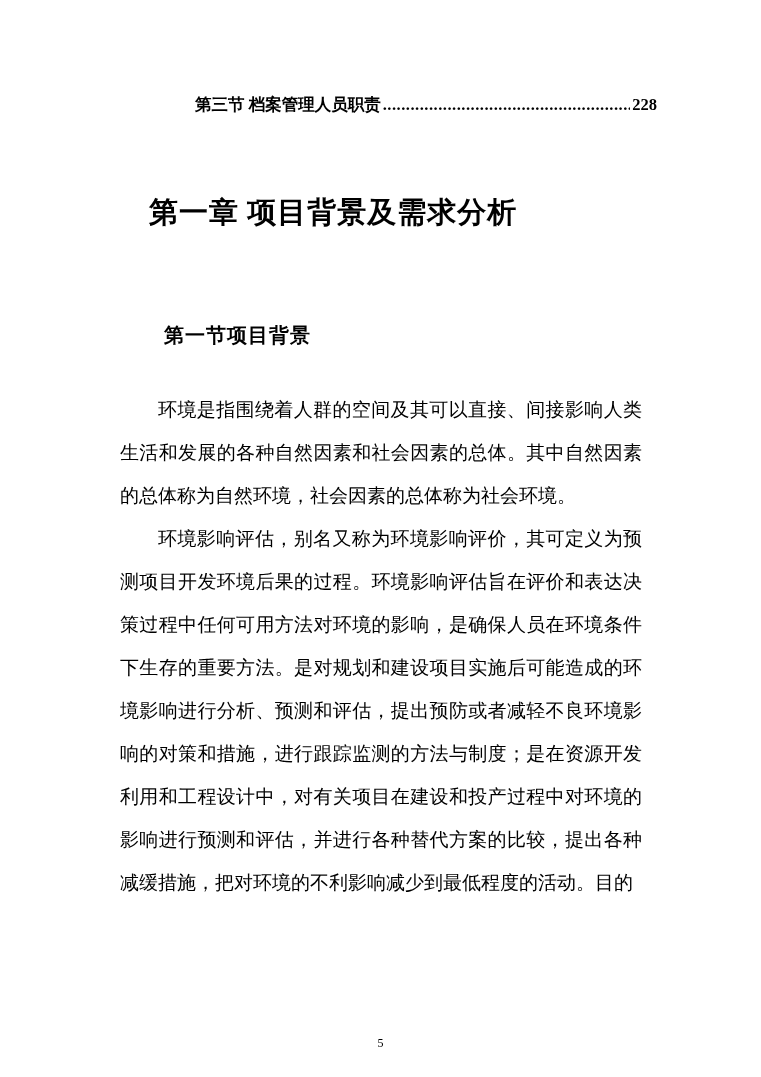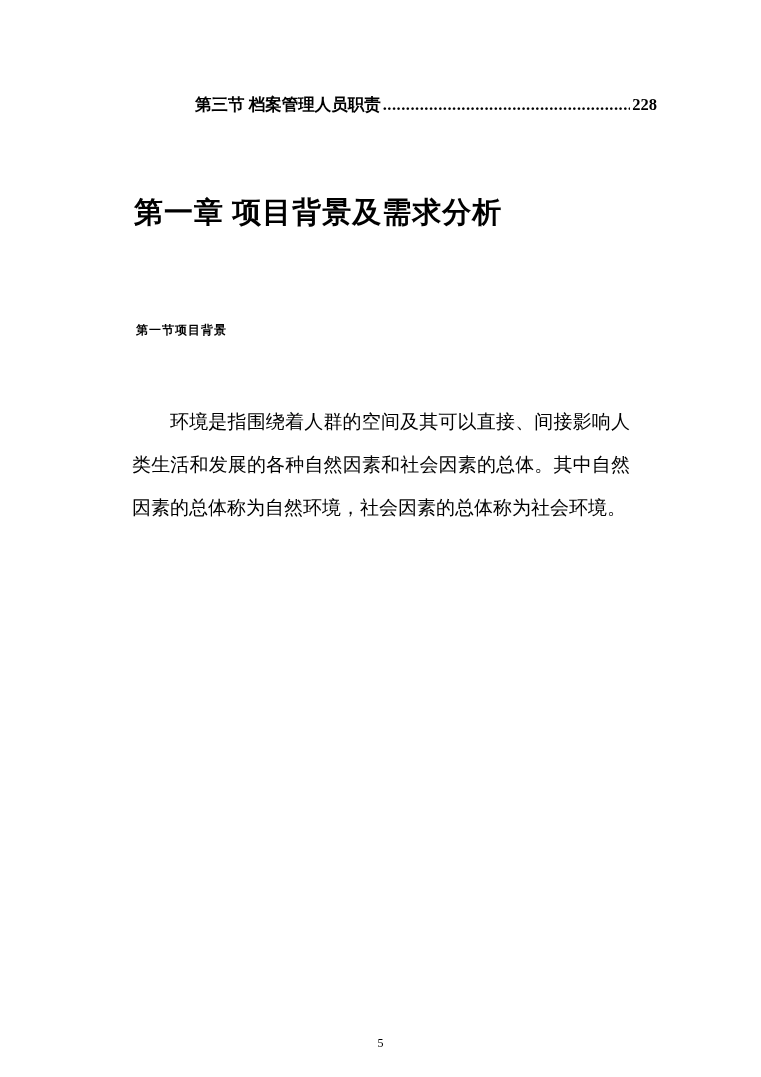--- a/index.html
+++ b/index.html
@@ -43,47 +43,47 @@
       font-weight: bold;
       letter-spacing: 0.5px;
       margin: 0 2px;
     }
     .toc-page {
       flex: 0 0 auto;
     }
     .chapter-title {
       position: absolute;
       top: 193px;
-      left: 134px;
+      left: 149px;
       font-size: 29px;
       font-weight: bold;
       letter-spacing: 1px;
       white-space: nowrap;
       text-align: center;
     }
     .section-title {
       position: absolute;
       top: 322px;
-      left: 136px;
-      font-size: 12px;
+      left: 164px;
+      font-size: 20px;
       font-weight: bold;
       letter-spacing: 1px;
       white-space: nowrap;
     }
     .body-text {
       position: absolute;
       top: 388px;
       left: 120px;
       width: 522px;
       font-size: 19px;
       line-height: 43px;
       text-align: justify;
     }
     .body-text p {
-      margin: 12px;
+      margin: 0;
       padding: 0;
       text-indent: 2em;
       word-break: break-all;
     }
     .footer-page-number {
       position: absolute;
       top: 1036px;
       left: 0;
       width: 100%;
       text-align: center;
@@ -100,17 +100,18 @@
     <span class="toc-dots">..........................................................................</span>
     <span class="toc-page">228</span>
   </div>
 
   <h1 class="chapter-title" style="margin:0;">第一章 项目背景及需求分析</h1>
 
   <h2 class="section-title" style="margin:0;">第一节项目背景</h2>
 
   <div class="body-text">
     <p>环境是指围绕着人群的空间及其可以直接、间接影响人类生活和发展的各种自然因素和社会因素的总体。其中自然因素的总体称为自然环境，社会因素的总体称为社会环境。</p>
+    <p>环境影响评估，别名又称为环境影响评价，其可定义为预测项目开发环境后果的过程。环境影响评估旨在评价和表达决策过程中任何可用方法对环境的影响，是确保人员在环境条件下生存的重要方法。是对规划和建设项目实施后可能造成的环境影响进行分析、预测和评估，提出预防或者减轻不良环境影响的对策和措施，进行跟踪监测的方法与制度；是在资源开发利用和工程设计中，对有关项目在建设和投产过程中对环境的影响进行预测和评估，并进行各种替代方案的比较，提出各种减缓措施，把对环境的不利影响减少到最低程度的活动。目的</p>
   </div>
 
   <div class="footer-page-number">5</div>
 
 </div>
 
 </body></html>

